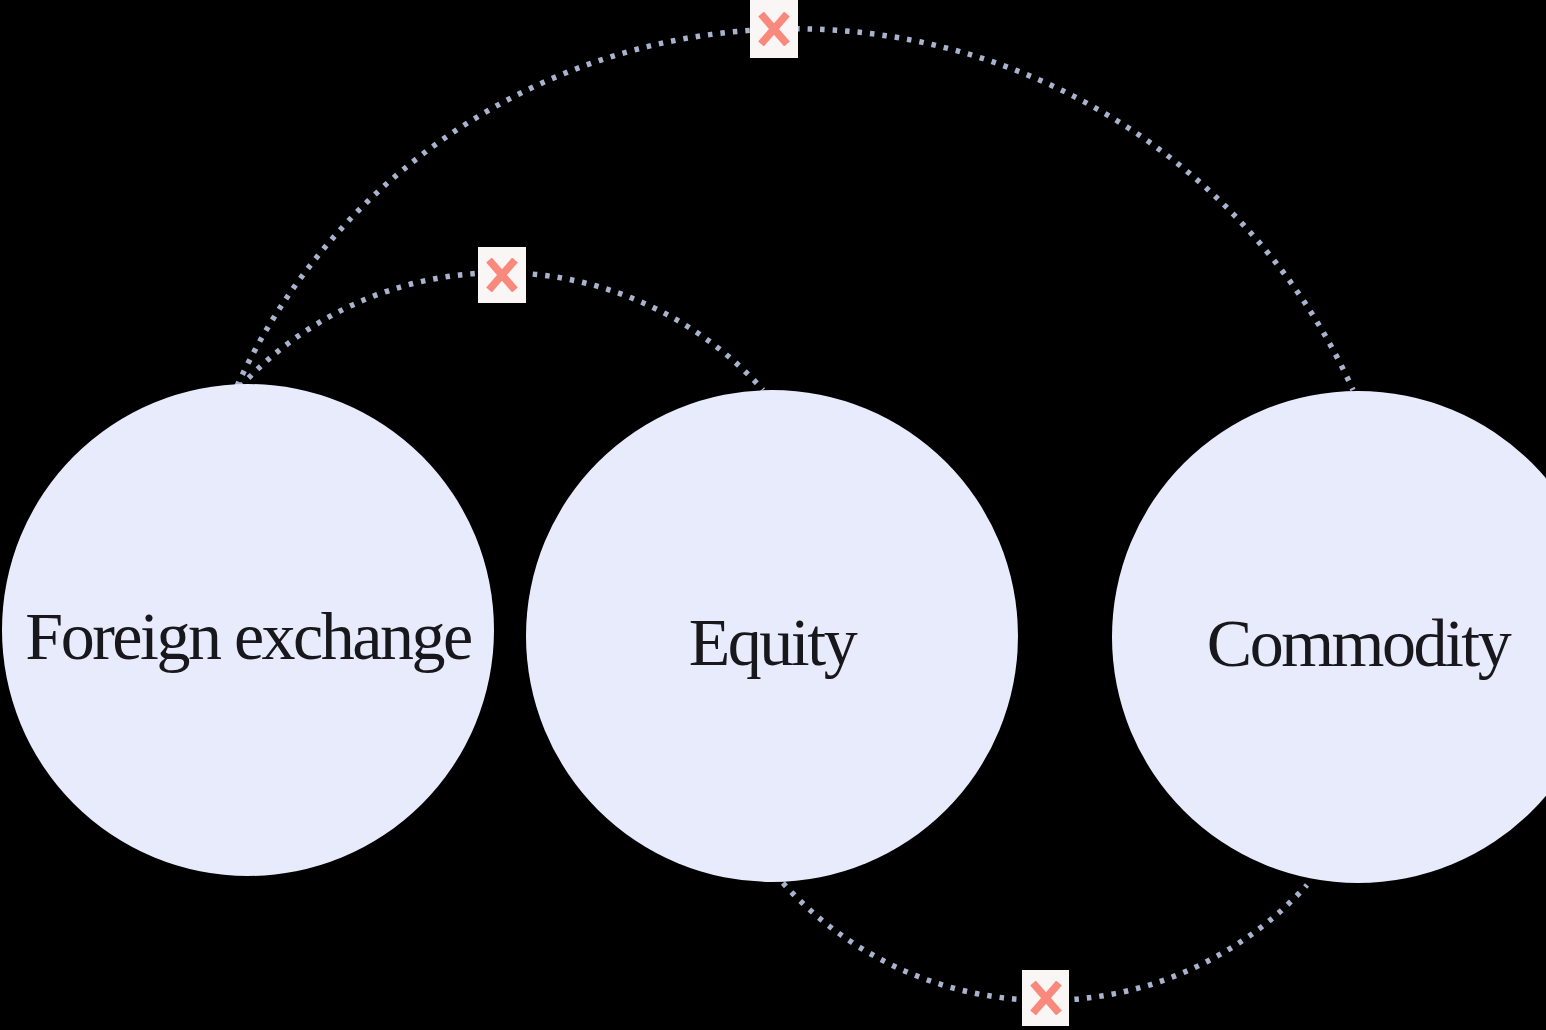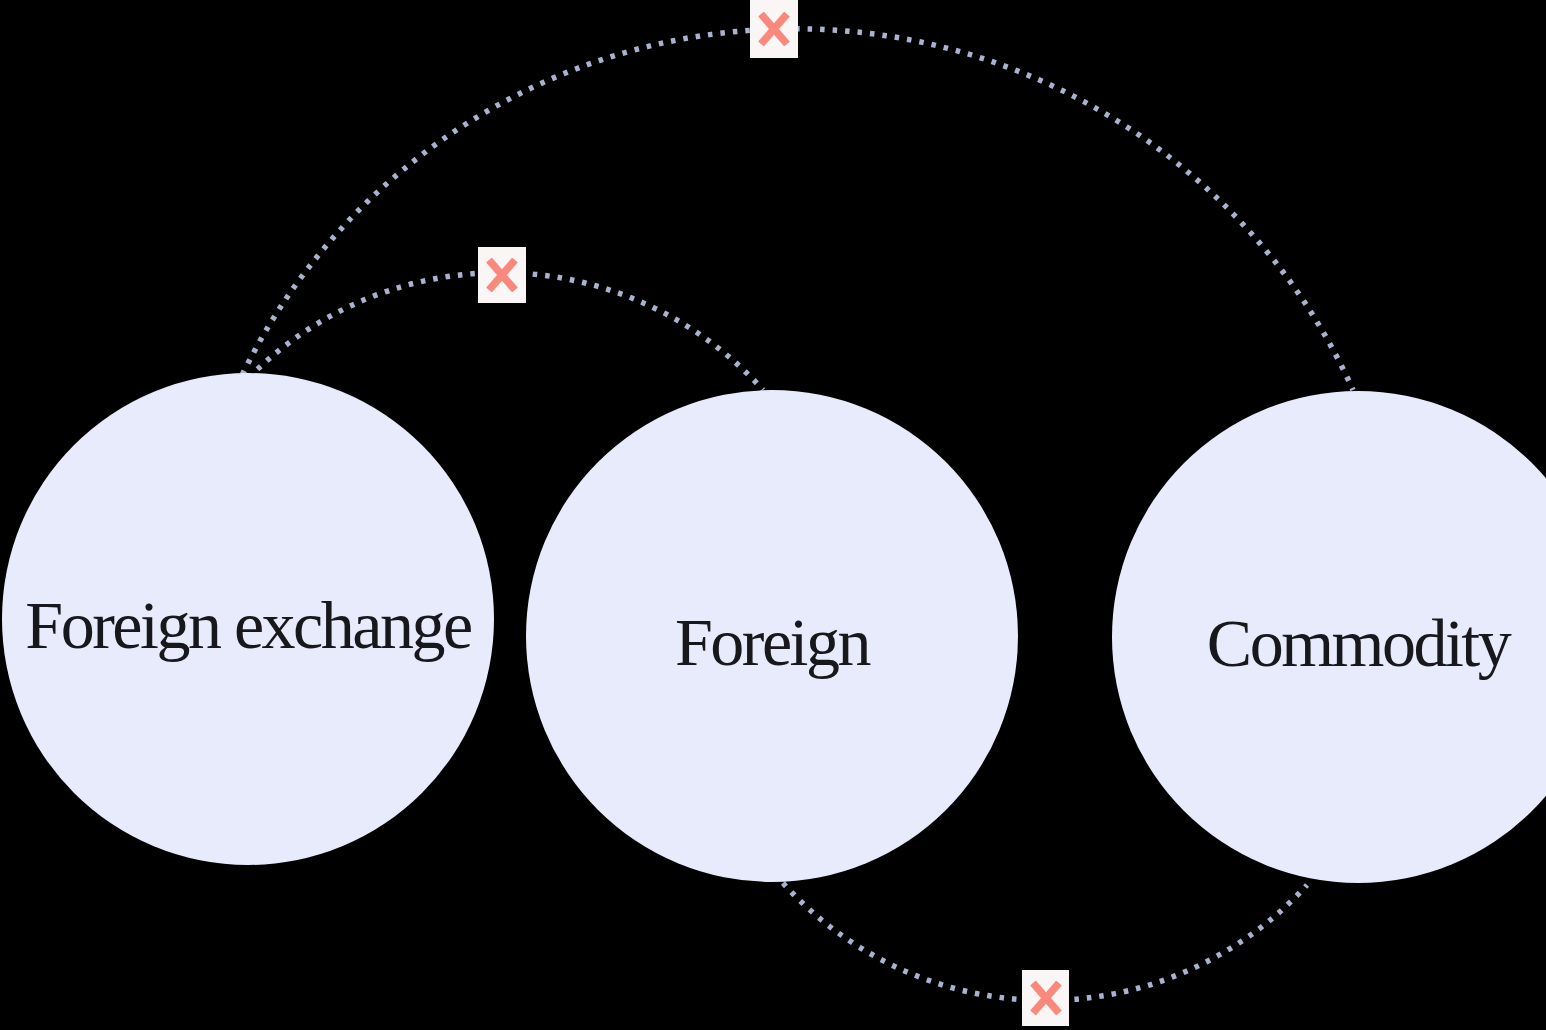--- a/index.html
+++ b/index.html
@@ -42,21 +42,21 @@
     box-sizing: border-box;
     padding-top: 12px;
   }
   .node-label {
     color: #17171C;
     font-size: 68px;
     letter-spacing: -2.5px;
     white-space: nowrap;
     line-height: 1;
   }
-  .node-fx        { left: 2px;    top: 373px; }
+  .node-fx        { left: 2px;    top: 384px; }
   .node-equity    { left: 526px;  top: 390px; }
   .node-commodity { left: 1112px; top: 391px; }
 
   .x-badge {
     position: absolute;
     background: #FAF6F5;
     display: flex;
     align-items: center;
     justify-content: center;
   }
@@ -81,21 +81,21 @@
     <path class="arc" d="M 237 386 A 613 613 0 0 1 1353 390"></path>
     <path class="arc" d="M 240 387 A 353 353 0 0 1 763 390"></path>
     <path class="arc" d="M 783 883 A 353 353 0 0 0 1307 885"></path>
   </svg>
 
   <div class="node node-fx">
     <span class="node-label">Foreign exchange</span>
   </div>
 
   <div class="node node-equity">
-    <span class="node-label">Foreign</span>
+    <span class="node-label">Equity</span>
   </div>
 
   <div class="node node-commodity">
     <span class="node-label">Commodity</span>
   </div>
 
   <div class="x-badge x-badge-top">
     <svg width="32" height="34" viewBox="0 0 32 34">
       <line class="x-stroke" x1="3" y1="2" x2="29" y2="32"></line>
       <line class="x-stroke" x1="29" y1="2" x2="3" y2="32"></line>

